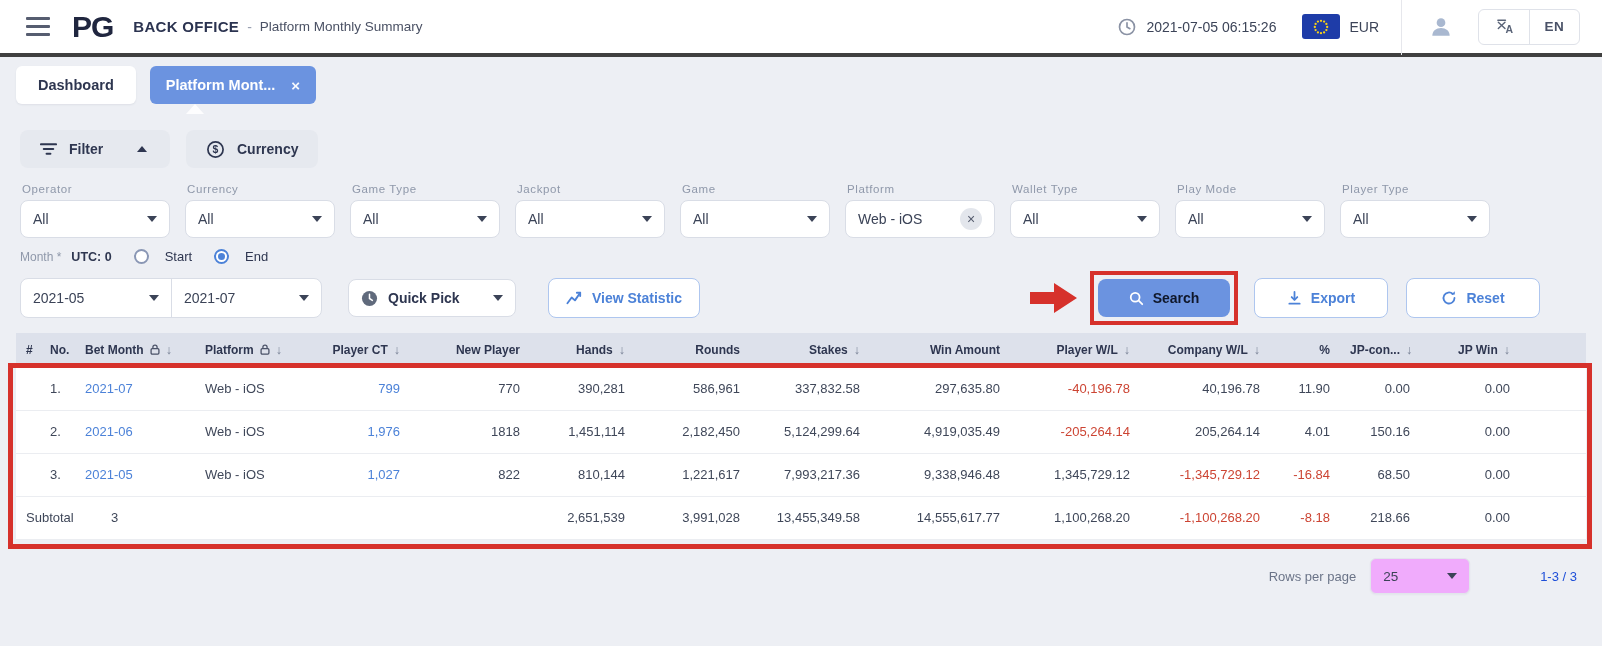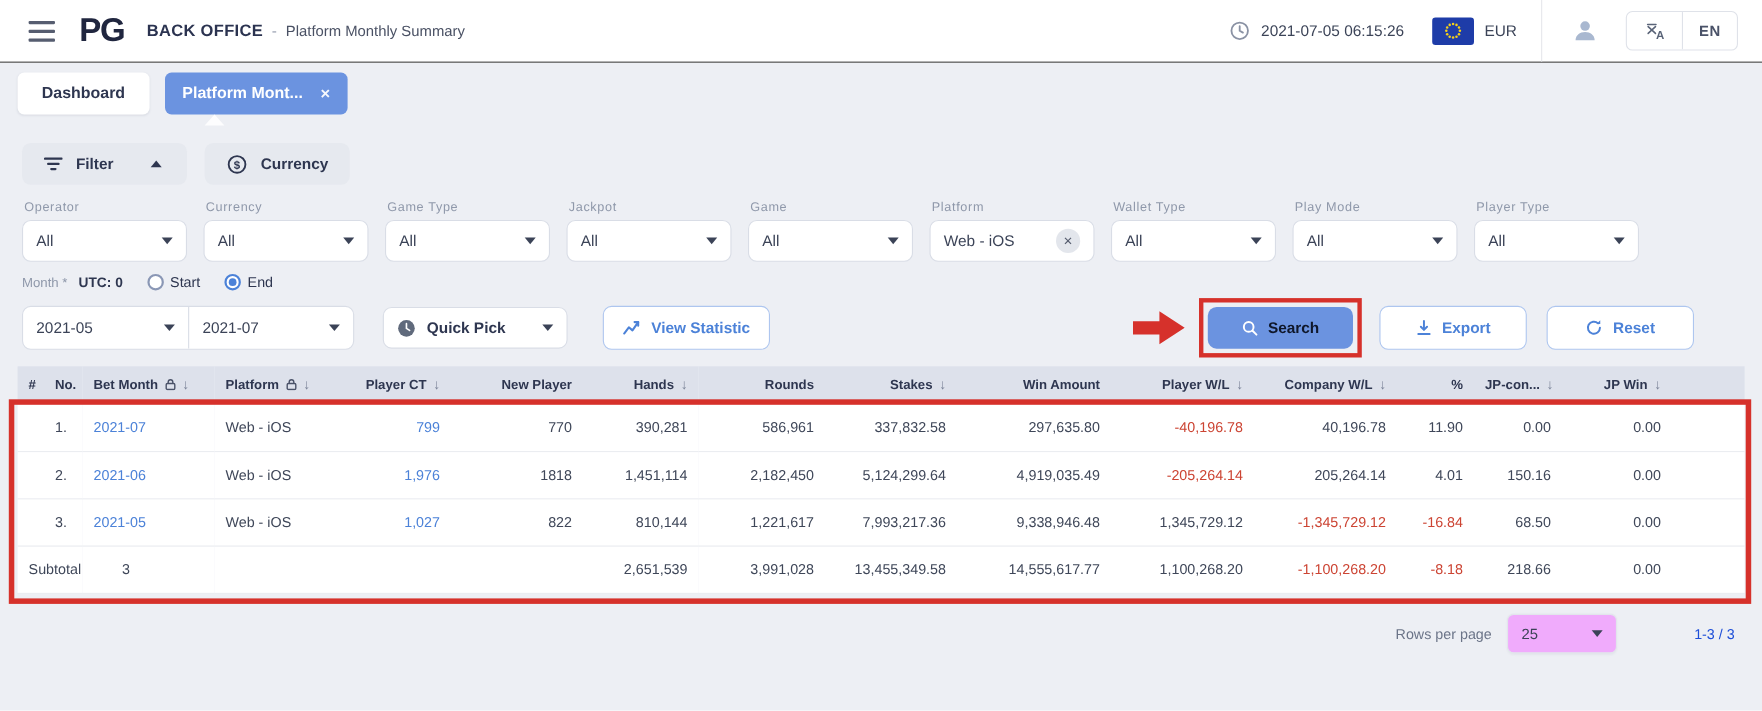--- a/index.html
+++ b/index.html
@@ -4,21 +4,21 @@
 <style>
   :root{
     --navy:#2e3650; --text:#3f4759; --muted:#8f98aa; --blue:#6b93e0; --link:#4c82d8;
     --red:#cc4433; --ann:#d6312b; --bg:#edeff4; --border:#d9dde6; --thead:#dde1eb;
   }
   *{box-sizing:border-box;margin:0;padding:0;font-family:"Liberation Sans","DejaVu Sans",sans-serif;}
   body{background:#fff;}
   .screen{position:relative;width:1602px;height:646px;background:var(--bg);overflow:hidden;}
 
   
-  .topbar{position:absolute;top:0;left:0;width:1602px;height:57px;background:#fff;border-bottom:1px solid #404040;display:flex;align-items:center;}
+  .topbar{position:absolute;top:0;left:0;width:1602px;height:57px;background:#fff;border-bottom:4px solid #404040;display:flex;align-items:center;}
   .burger{margin-left:26px;width:24px;display:flex;flex-direction:column;gap:5px;cursor:pointer;}
   .burger span{display:block;height:3px;background:#565d70;border-radius:1px;}
   .brand{margin-left:22px;font-size:30px;font-weight:800;color:#20263f;letter-spacing:-1px;}
   .apptitle{margin-left:20px;font-size:15px;font-weight:700;color:#2b3350;letter-spacing:.3px;}
   .sep{margin:0 8px;color:#9aa1b2;font-size:14px;}
   .pagetitle{font-size:13.5px;color:#4a5164;}
   .tb-right{margin-left:auto;display:flex;align-items:center;height:100%;}
   .clockwrap{display:flex;align-items:center;gap:9px;}
   .datetime{font-size:14px;color:#3c4458;}
   .flag{margin-left:26px;width:38px;height:25px;background:#1e3ca8;border-radius:3px;display:flex;align-items:center;justify-content:center;}
@@ -50,21 +50,21 @@
   .flabel{font-size:11.5px;color:var(--muted);letter-spacing:.6px;margin:0 0 5px 2px;}
   .fselect{height:38px;background:#fff;border:1px solid var(--border);border-radius:8px;display:flex;align-items:center;padding:0 12px;cursor:pointer;}
   .fval{font-size:14px;color:#3b4357;}
   .caret{width:0;height:0;border-left:5px solid transparent;border-right:5px solid transparent;border-top:6px solid #3b4357;margin-left:auto;}
   .chipx{margin-left:auto;width:22px;height:22px;border-radius:50%;background:#e3e6ec;color:#555c6e;font-size:14px;display:flex;align-items:center;justify-content:center;cursor:pointer;}
 
   
   .monthlabels{position:absolute;top:249px;left:20px;display:flex;align-items:center;gap:10px;}
   .mlbl{font-size:12px;color:var(--muted);}
   .utclbl{font-size:12.5px;font-weight:700;color:var(--navy);}
-  .radio{display:flex;align-items:center;gap:6px;margin-left:12px;font-size:13px;color:var(--navy);cursor:pointer;}
+  .radio{display:flex;align-items:center;gap:16px;margin-left:12px;font-size:13px;color:var(--navy);cursor:pointer;}
   .rdot{width:15px;height:15px;border-radius:50%;border:2px solid #8a97b5;background:#fff;display:flex;align-items:center;justify-content:center;}
   .radio.sel .rdot{border-color:var(--link);}
   .radio.sel .rdot i{display:block;width:7px;height:7px;border-radius:50%;background:var(--link);}
 
   .monthrow{position:absolute;top:270px;left:20px;right:20px;height:56px;display:flex;align-items:center;}
   .mjoin{display:flex;background:#fff;border:1px solid var(--border);border-radius:8px;overflow:hidden;}
   .mhalf{width:150px;height:38px;display:flex;align-items:center;padding:0 12px;cursor:pointer;}
   .mhalf + .mhalf{border-left:1px solid var(--border);}
   .mval{font-size:14px;color:#3b4357;}
   .quickpick{margin-left:26px;width:168px;height:38px;background:#fff;border:1px solid var(--border);border-radius:8px;display:flex;align-items:center;gap:10px;padding:0 12px;cursor:pointer;}

